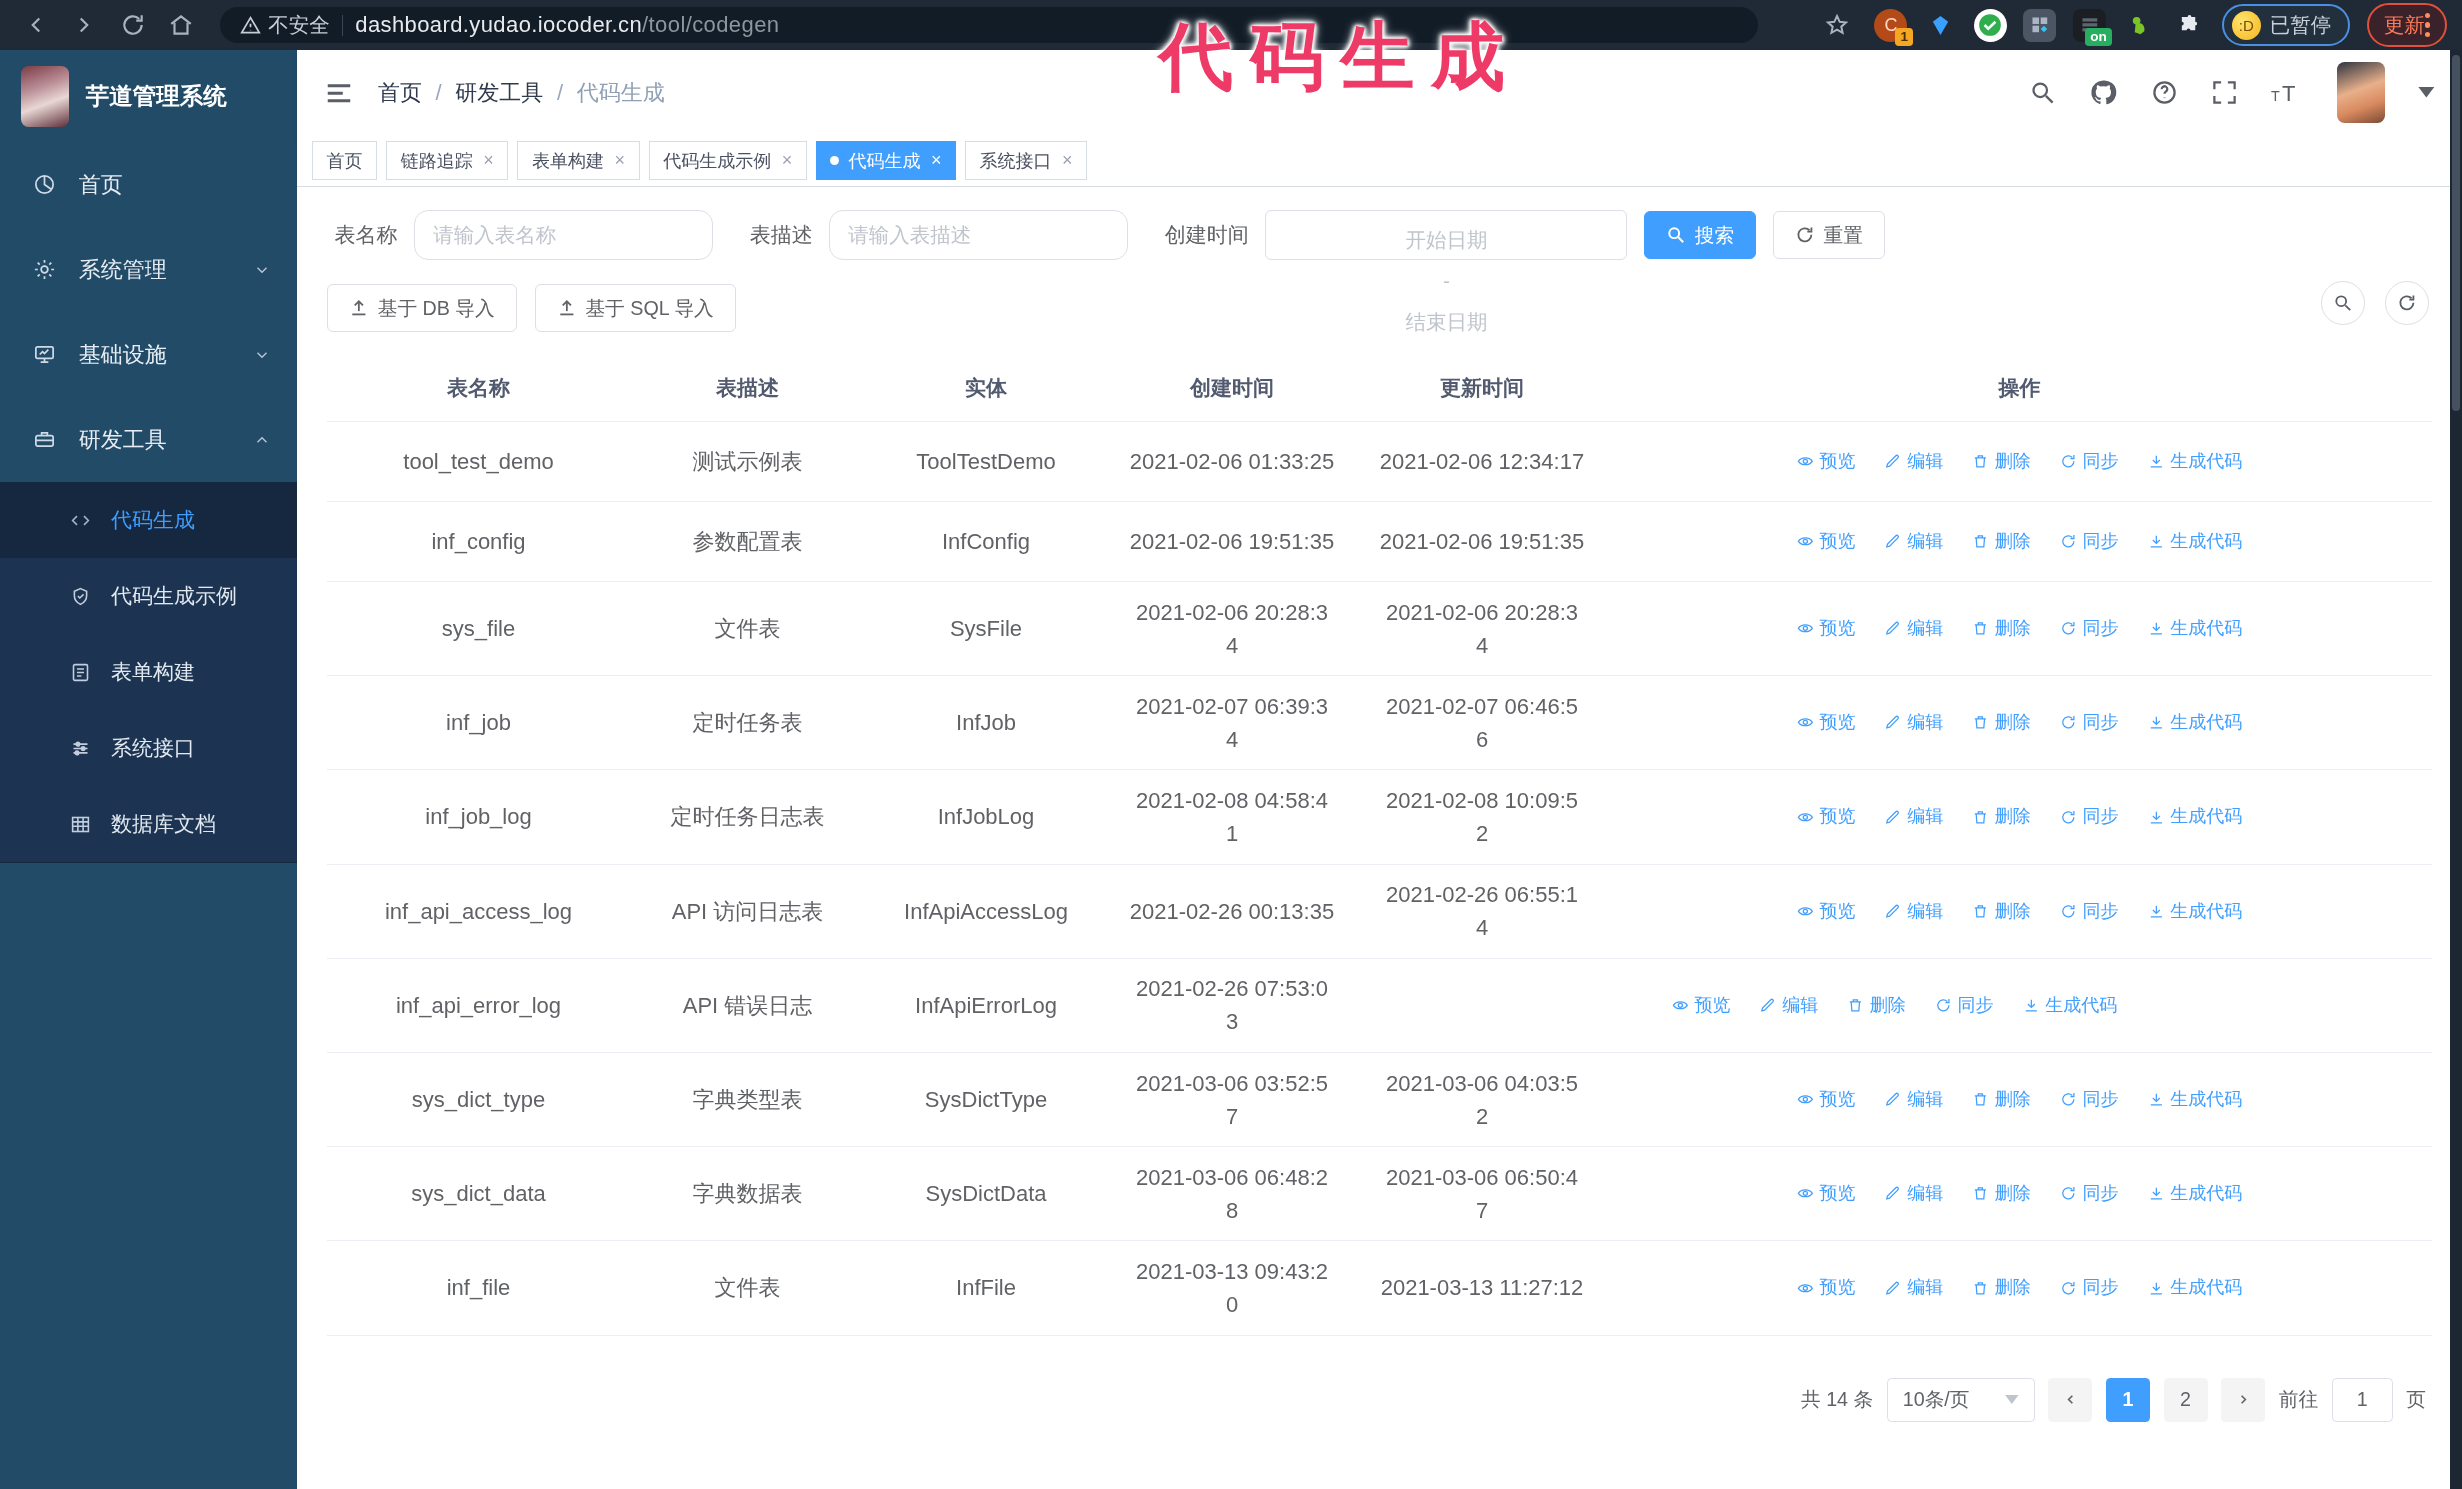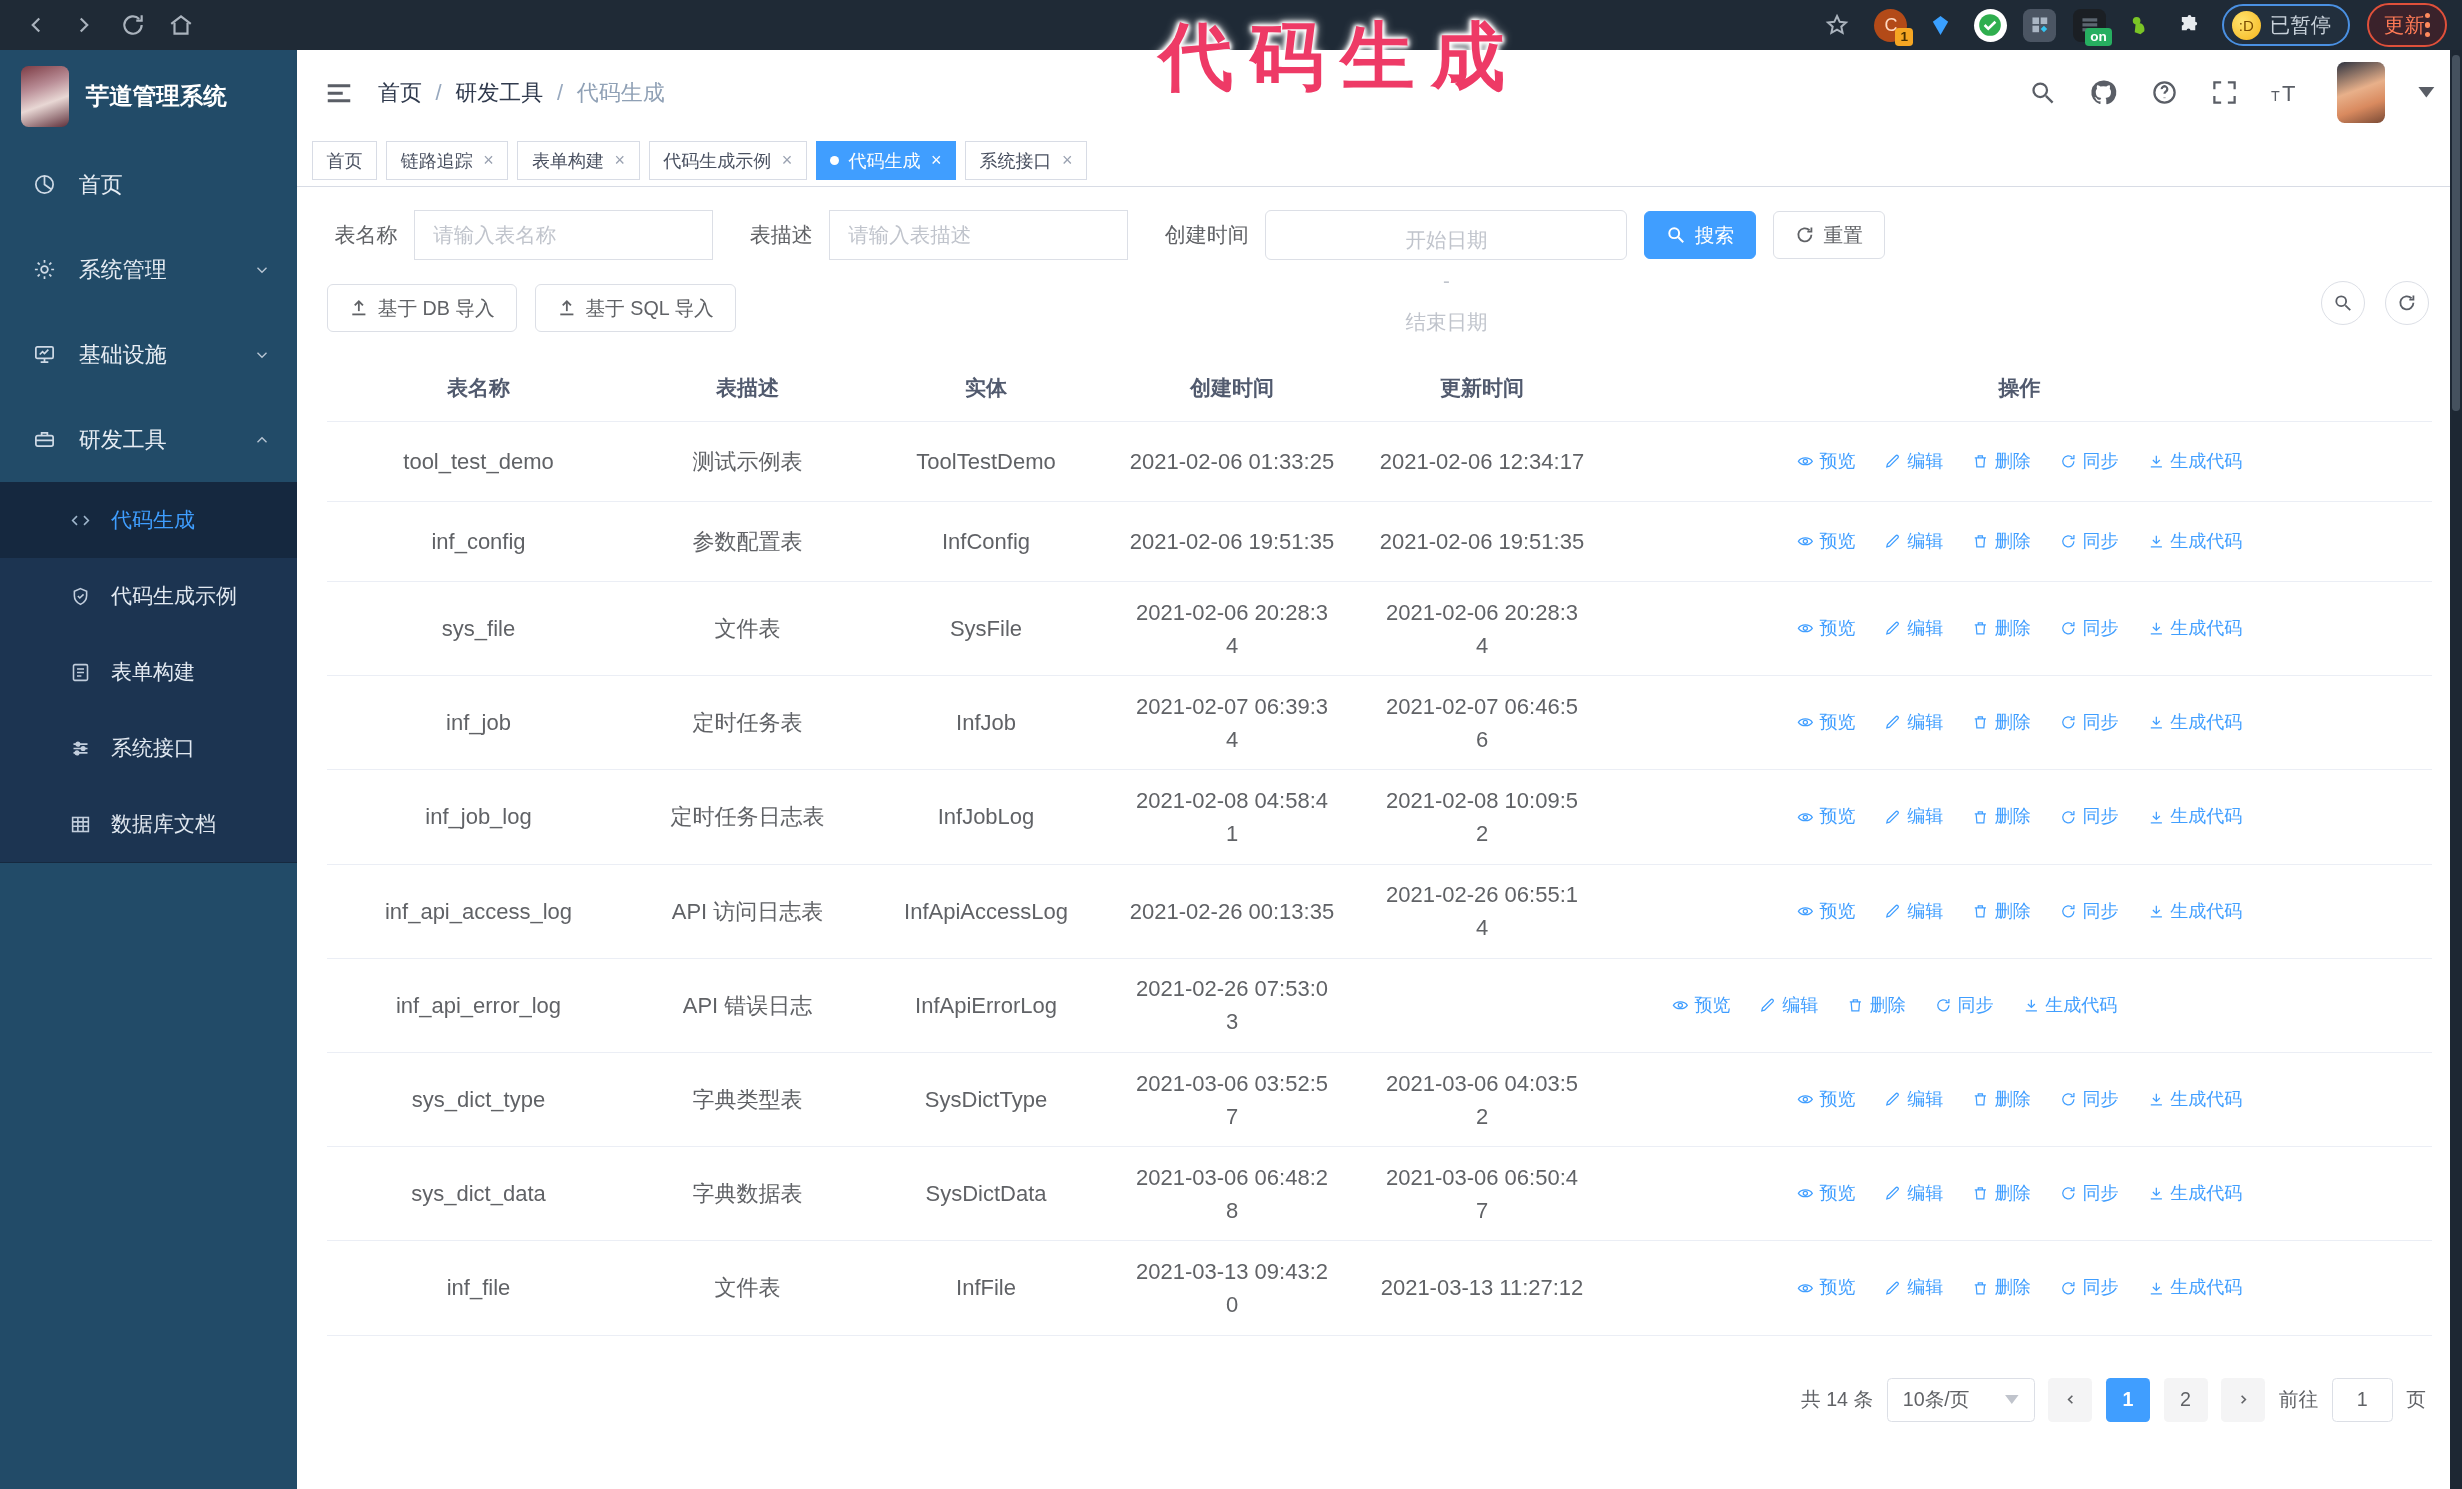--- a/index.html
+++ b/index.html
@@ -62,21 +62,21 @@
   .tab .x { font-size:18px; color:#9aa2b1; margin-left:1.5px; }
   .tab.active { background:#409eff; border-color:#409eff; color:#fff; }
   .tab.active .x { color:#fff; }
 
   .content { flex:1; padding:23px 30px 0 30px; background:#fff; position:relative; }
 
   
   .filter-row { display:flex; align-items:center; gap:16.7px; }
   .f-label { font-size:21px; color:#606266; margin-left:19.7px; white-space:nowrap; }
   .f-label:first-child { margin-left:7.6px; }
-  .el-input { width:299px; height:50px; border:1.5px solid #dcdfe6; border-radius:0; display:flex; align-items:center; padding:0 18px; font-size:20.5px; color:#c0c4cc; background:#fff; }
+  .el-input { width:299px; height:50px; border:1.5px solid #dcdfe6; border-radius:14px; display:flex; align-items:center; padding:0 18px; font-size:20.5px; color:#c0c4cc; background:#fff; }
   .date-range { width:362px; height:50px; border:1.5px solid #dcdfe6; border-radius:6px; display:flex; align-items:center; gap:15px; padding:0 16.7px; font-size:20.5px; color:#c0c4cc; background:#fff;flex-direction:column; }
   .date-range .ph { flex:1; text-align:center; }
   .btn { height:48px; display:inline-flex; align-items:center; gap:9px; border:1.5px solid #dcdfe6; border-radius:6px; background:#fff; color:#606266; font-size:19.7px; padding:0 21px; cursor:pointer; white-space:nowrap; }
   .btn.primary { background:#409eff; border-color:#409eff; color:#fff; }
 
   .toolbar-row { display:flex; align-items:center; gap:18px; margin-top:24px; position:relative; }
   .right-tools { position:absolute; right:3px; top:-3px; display:flex; gap:19.7px; }
   .circle-btn { width:44px; height:44px; border-radius:50%; border:1.5px solid #dcdfe6; background:#fff; color:#5a5e66; display:flex; align-items:center; justify-content:center; cursor:pointer; }
 
   
@@ -120,20 +120,32 @@
         <path d="M20 3v5h-5"></path>
       </svg>
     </span>
   <span class="nav-ic">
       <svg width="26" height="26" viewBox="0 0 24 24" fill="none" stroke="currentColor" stroke-width="2">
         <path d="M3 11 L12 4 L21 11"></path>
         <path d="M6 10v10h12V10"></path>
       </svg>
     </span>
 
+  <div class="url-pill">
+    <span class="warn">
+      <svg width="21" height="21" viewBox="0 0 24 24" fill="none" stroke="currentColor" stroke-width="2">
+          <path d="M12 3 L22 20 H2 Z"></path>
+          <path d="M12 10v4"></path>
+          <path d="M12 17v.5"></path>
+        </svg>
+      <span>不安全</span>
+    </span>
+    <span class="url-divider"></span>
+    <span class="url-text"><b style="font-weight:normal">dashboard.yudao.iocoder.cn</b><span class="path">/tool/codegen</span></span>
+  </div>
 
   <div class="chrome-right">
     <span class="nav-ic">
         <svg width="24" height="24" viewBox="0 0 24 24" fill="none" stroke="currentColor" stroke-width="2">
           <path d="M12 3l2.7 5.8 6.3.7-4.7 4.2 1.3 6.2-5.6-3.2-5.6 3.2 1.3-6.2L3 9.5l6.3-.7z"></path>
         </svg>
       </span>
     <span class="ext" style="background:#b34a18;border-radius:50%;color:#ffd9c2;">C<span class="badge">1</span></span>
     <span class="ext">
         <svg width="23" height="23" viewBox="0 0 24 24" fill="#3aa0ff">

